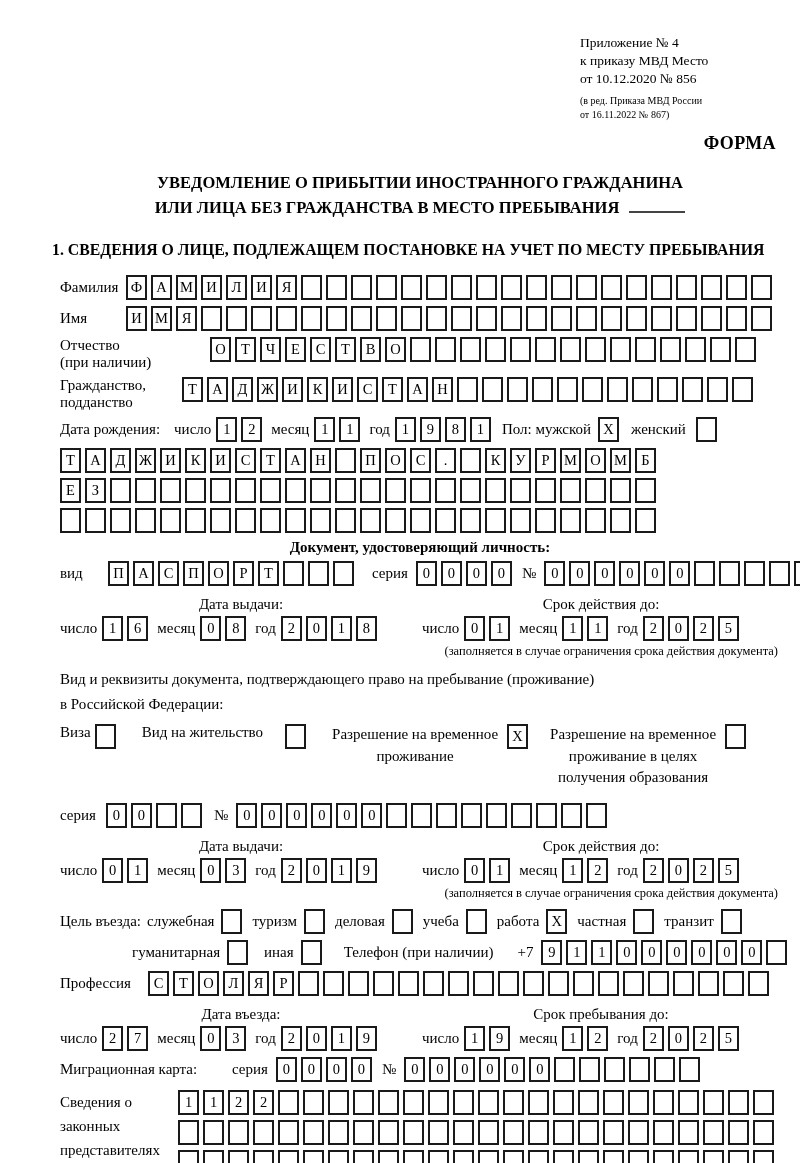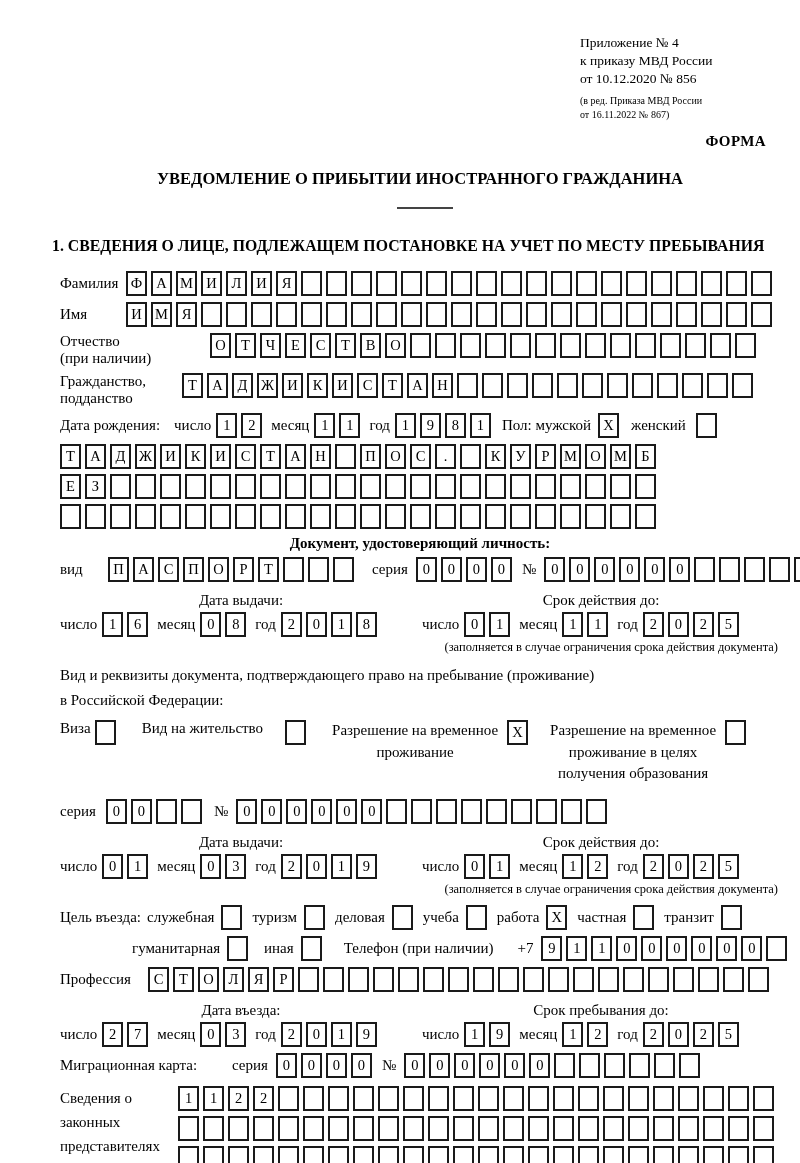--- a/index.html
+++ b/index.html
@@ -3,21 +3,21 @@
 <meta charset="utf-8">
 <style>
   html,body{margin:0;padding:0;background:#fff;}
   body{width:800px;height:1163px;overflow:hidden;color:#000;
        font-family:"Liberation Serif",serif;font-size:15px;}
   .page{box-sizing:border-box;width:800px;height:1163px;padding:34px 20px 16px 60px;}
 
   
   .ref{margin-left:auto;width:200px;font-size:13.5px;line-height:1.32;}
   .ref .rev{margin-top:7px;font-size:10px;}
-  .forma{text-align:right;font-weight:bold;font-size:15px;margin:12px 14px 0 0;letter-spacing:.4px;}
+  .forma{text-align:right;font-weight:bold;font-size:18px;margin:12px 4px 0 0;letter-spacing:.4px;}
 
   .title{text-align:center;font-weight:bold;font-size:16.5px;line-height:1.55;margin-top:16px;}
   .underline{display:inline-block;width:56px;border-bottom:2px solid #444;height:14px;margin-left:10px;}
   .sec{font-weight:bold;font-size:15.8px;margin:20px 0 16px -8px;}
 
   
   .row{display:flex;align-items:center;margin-bottom:6px;}
   .row.top{align-items:flex-start;}
   .lbl{flex-shrink:0;}
   .cells{display:inline-flex;gap:4px;flex-wrap:nowrap;}
@@ -45,33 +45,33 @@
   .inlineitem{display:inline-flex;align-items:center;margin-right:10px;}
   .inlineitem .lbl{margin-right:7px;}
 </style>
 </head>
 <body>
 
 <div class="page">
 
   <div class="ref">
     <div>Приложение № 4</div>
-    <div>к приказу МВД России</div>
+    <div>к приказу МВД Место</div>
     <div>от 10.12.2020 № 856</div>
     <div class="rev">
       <div>(в ред. Приказа МВД России</div>
       <div>от 16.11.2022 № 867)</div>
     </div>
   </div>
 
   <div class="forma">ФОРМА</div>
 
   <div class="title">
     <div>УВЕДОМЛЕНИЕ О ПРИБЫТИИ ИНОСТРАННОГО ГРАЖДАНИНА</div>
-    <div><span class="underline"></span></div>
+    <div><span>ИЛИ ЛИЦА БЕЗ ГРАЖДАНСТВА В МЕСТО ПРЕБЫВАНИЯ</span><span class="underline"></span></div>
   </div>
 
   <div class="sec">1. СВЕДЕНИЯ О ЛИЦЕ, ПОДЛЕЖАЩЕМ ПОСТАНОВКЕ НА УЧЕТ ПО МЕСТУ ПРЕБЫВАНИЯ</div>
 
   <div class="row">
     <span class="lbl w66">Фамилия</span>
     <span class="cells">
         <span class="cell">Ф</span>
         <span class="cell">А</span>
         <span class="cell">М</span>

